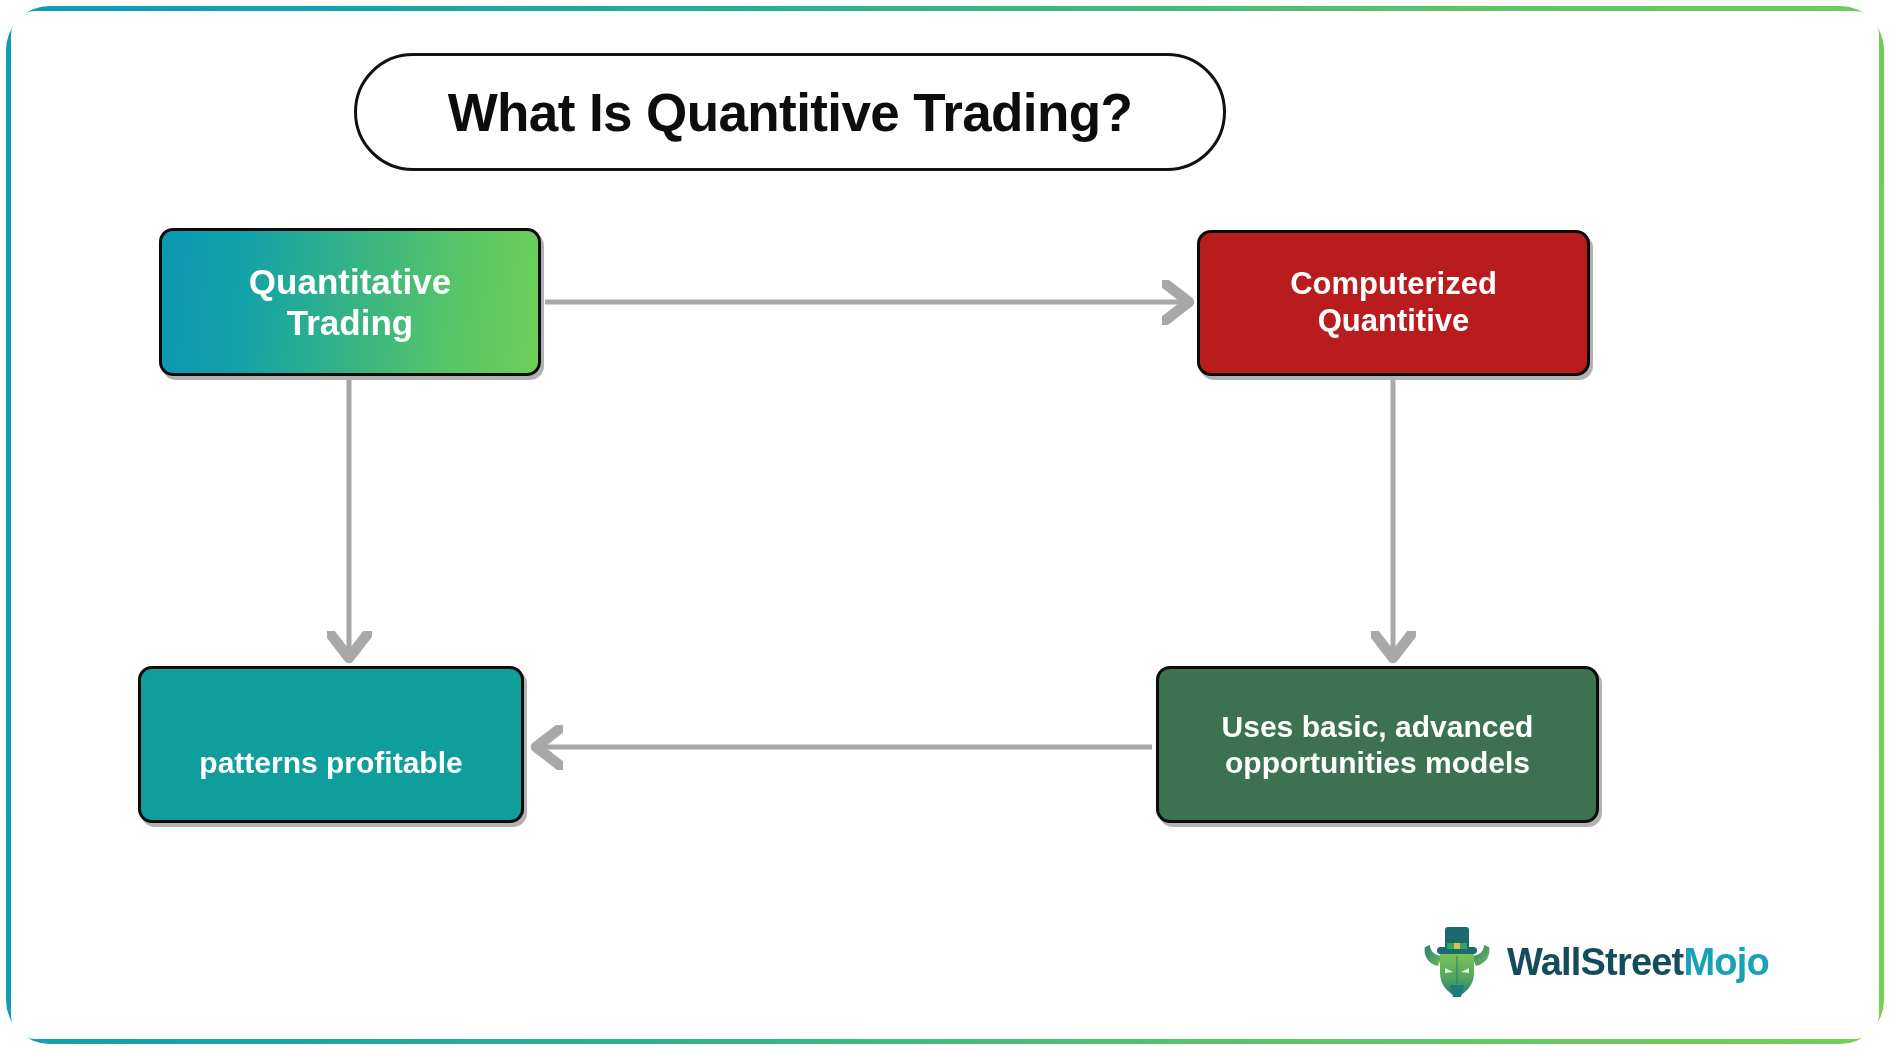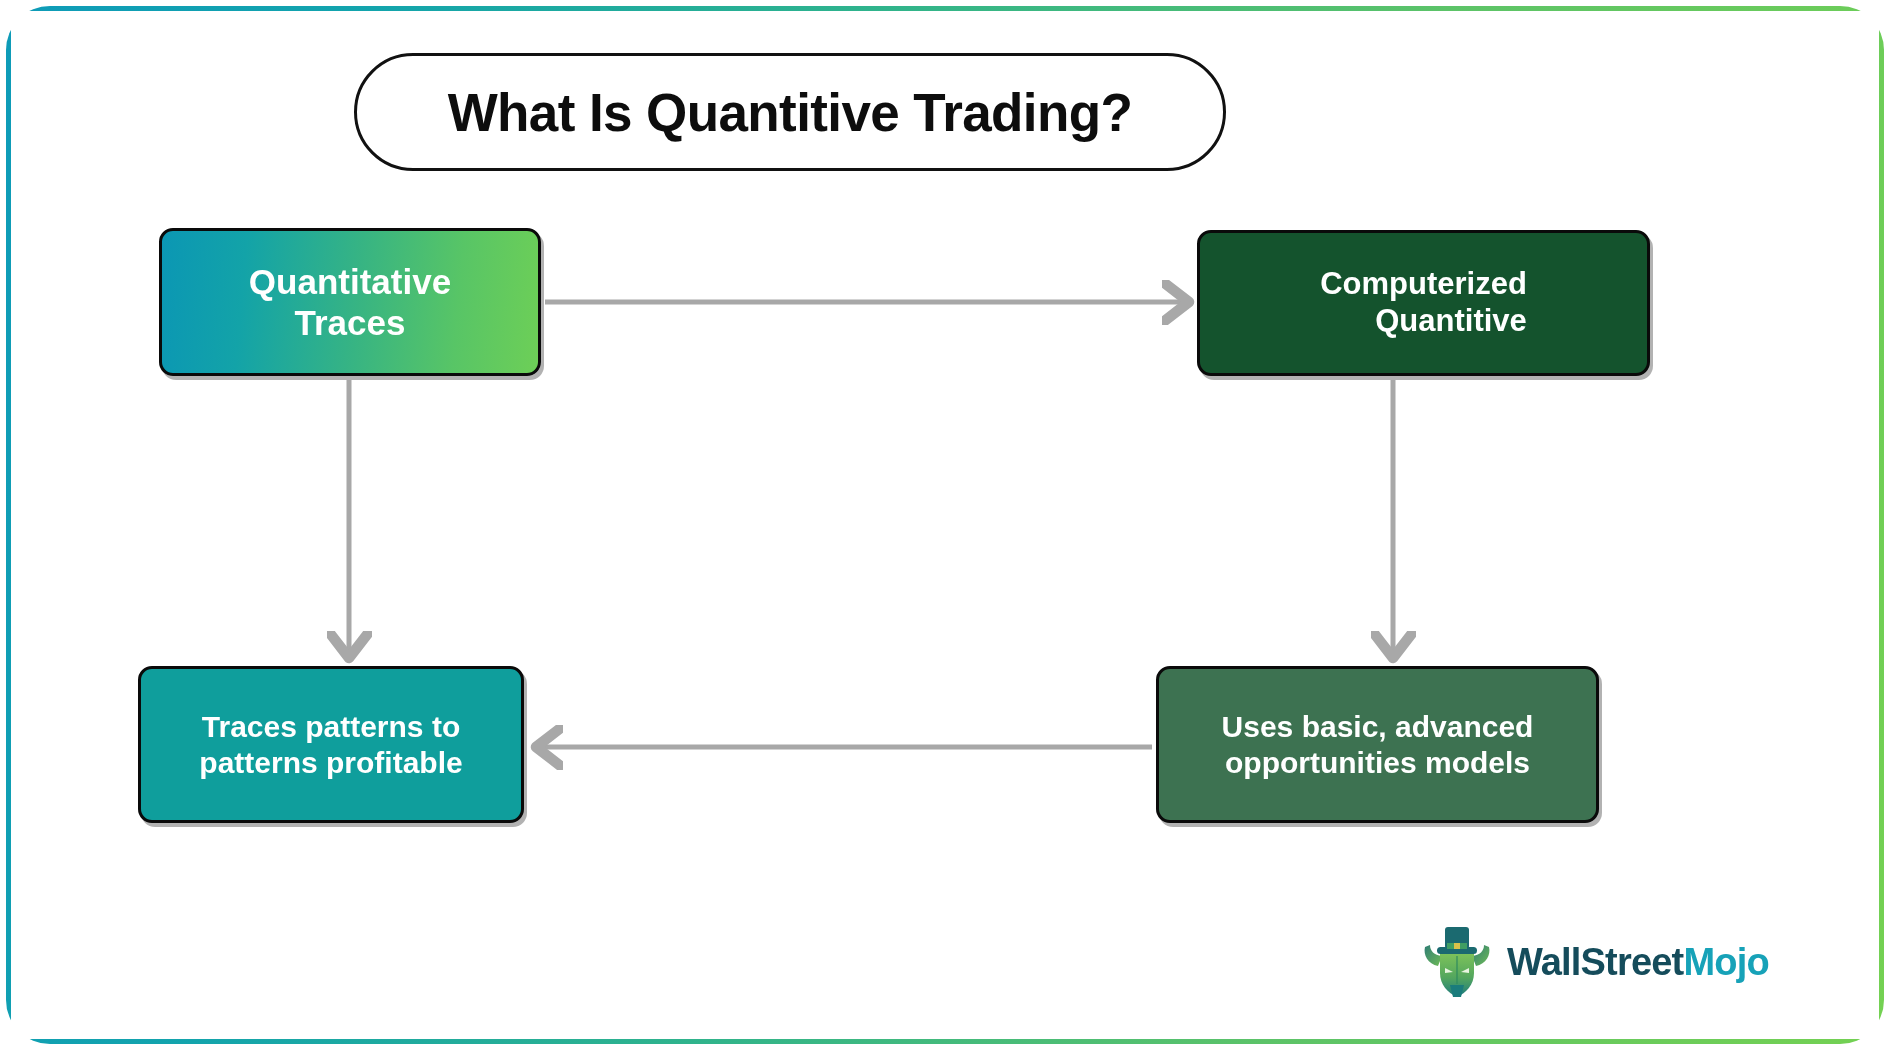--- a/index.html
+++ b/index.html
@@ -21,21 +21,21 @@
     height: 1038px;
     border-radius: 44px;
     background: linear-gradient(100deg, #0e9bb8 0%, #13a4ac 18%, #2fb38c 42%, #5cc368 70%, #74d152 100%);
     padding: 5px;
   }
   #canvas {
     position: relative;
     width: 100%;
     height: 100%;
     background: #ffffff;
-    border-radius: 4px;
+    border-radius: 24px;
     overflow: hidden;
   }
 
   
   #title-pill {
     position: absolute;
     left: 343px;
     top: 42px;
     width: 872px;
     height: 118px;
@@ -72,24 +72,23 @@
 
   #node-quant {
     left: 148px;  top: 217px;
     width: 382px; height: 148px;
     background: linear-gradient(95deg, #0b97b4 0%, #13a3a8 22%, #37b483 52%, #58c566 78%, #6dcf57 100%);
     font-size: 35px;
   }
 
   #node-mech {
     left: 1186px; top: 219px;
-    width: 453px;  height: 146px;
-    background: #14532d;
+    width: 393px;  height: 146px;
+    background: #b91c1c;
     font-size: 31px;
-    text-align: right;
   }
 
   #node-traces {
     left: 127px;  top: 655px;
     width: 386px; height: 157px;
     background: #0f9e9c;
     font-size: 30px;
   }
 
   #node-models {
@@ -157,34 +156,34 @@
       </g>
 
       <g>
         <line x1="1141" y1="736" x2="531" y2="736" stroke="#a8a8a8" stroke-width="5" marker-end="url(#ah-r)"></line>
       </g>
     </svg>
 
     <div class="node" id="node-quant">
       <div>
         <span>Quantitative</span><br>
-        <span>Traces</span>
+        <span>Trading</span>
       </div>
     </div>
 
     <div class="node" id="node-mech">
       <div>
         <span>Computerized</span><br>
         <span>Quantitive</span>
       </div>
     </div>
 
     <div class="node" id="node-traces">
       <div>
-        <span>Traces patterns to</span><br>
+        <br>
         <span>patterns profitable</span><br>
       </div>
     </div>
 
     <div class="node" id="node-models">
       <div>
         <span>Uses basic, advanced</span><br>
         <span>opportunities models</span>
       </div>
     </div>

